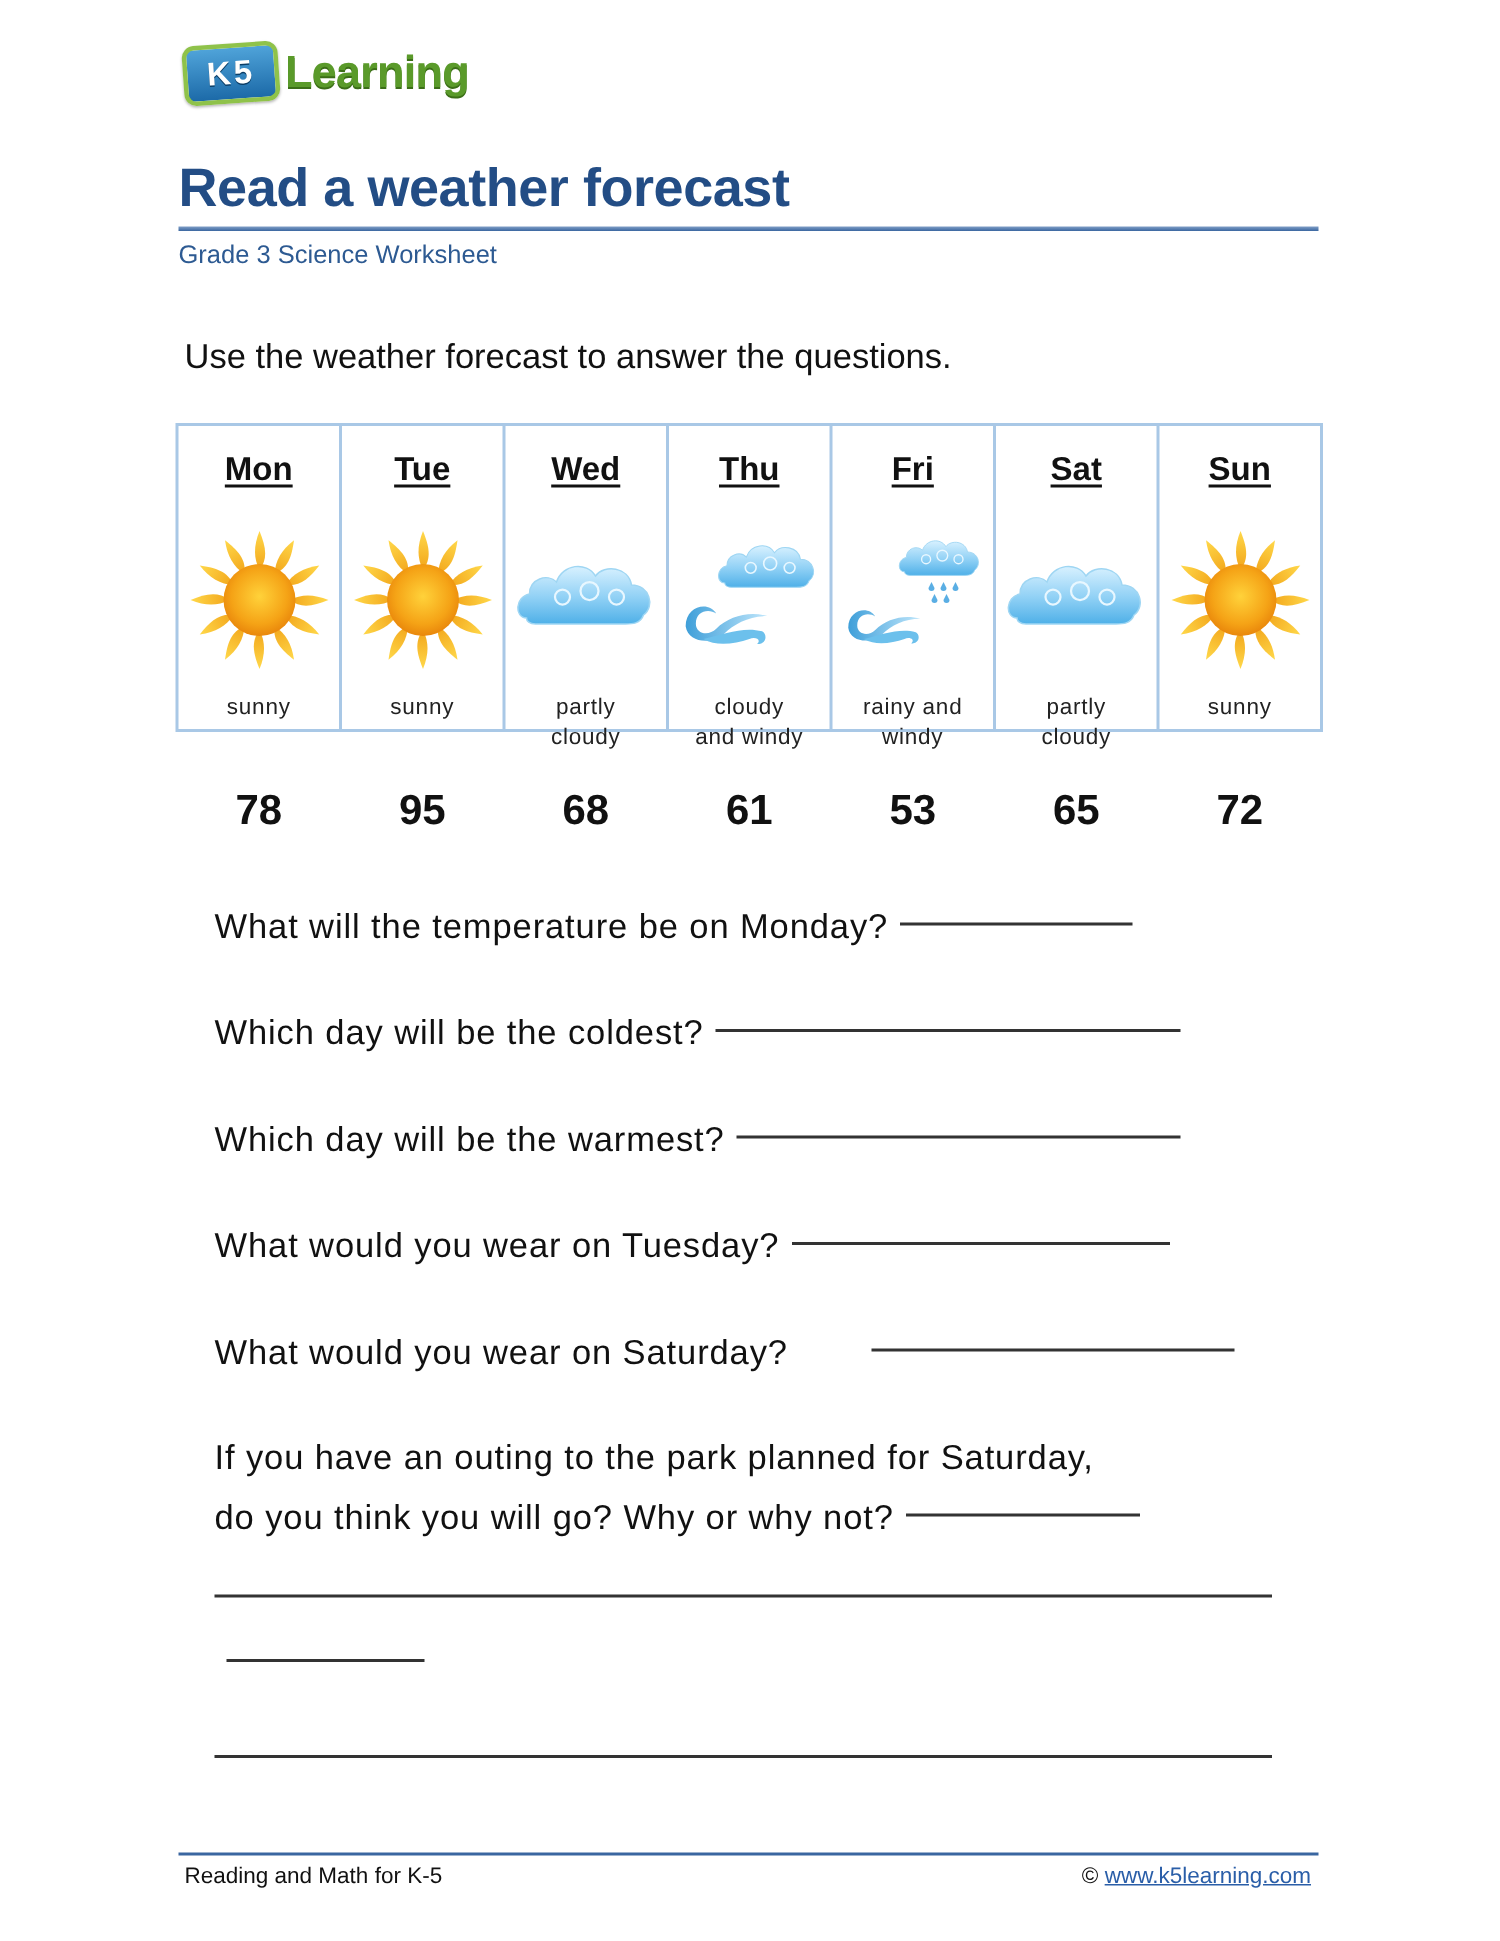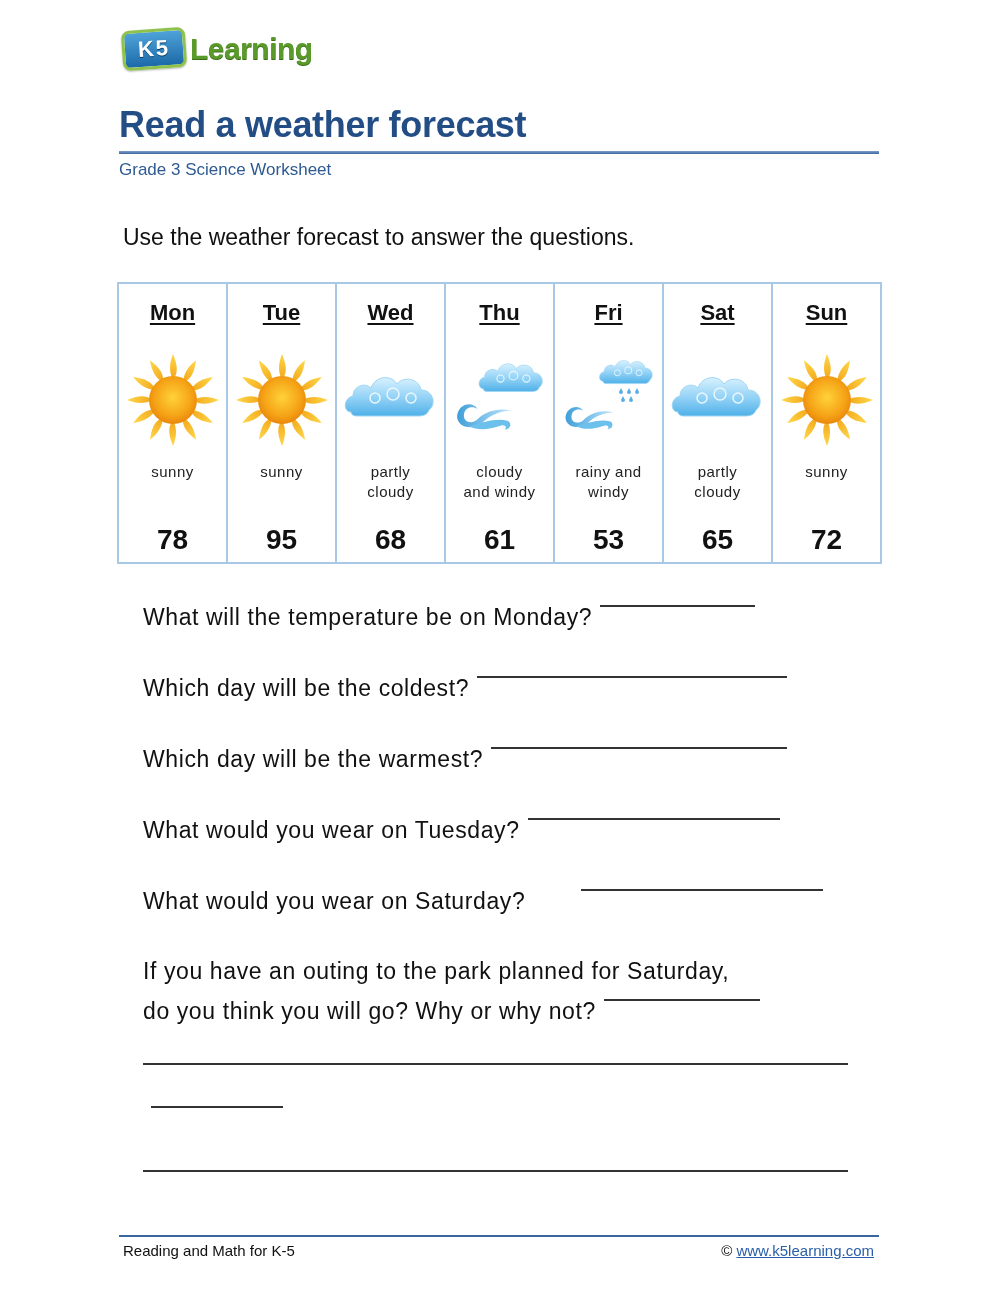--- a/index.html
+++ b/index.html
@@ -9,29 +9,29 @@
     .logo-badge { width: 58px; height: 34px; border-radius: 8px; background: linear-gradient(#4fa3d9, #1c6aa8); border: 3px solid #8fc24a; box-shadow: 0 1px 2px rgba(0,0,0,.3); display: flex; align-items: center; justify-content: center; transform: rotate(-4deg); }
     .logo-badge span { color: #fff; font-weight: bold; font-size: 22px; letter-spacing: 2px; text-shadow: 0 1px 0 #0b3d66; }
     .logo-word { font-family: "Liberation Sans", sans-serif; font-weight: bold; font-size: 30px; color: #5a9a2a; margin-left: 4px; letter-spacing: -0.5px; text-shadow: 0 1px 0 #3b6e17; position: relative; }
 
     .title { position: absolute; left: 119px; top: 104px; font-size: 36px; font-weight: bold; color: #234d85; letter-spacing: -0.3px; }
     .title-rule { position: absolute; left: 119px; top: 151px; width: 760px; height: 3px; background: linear-gradient(#7f9ec6, #3a66a0); }
     .subtitle { position: absolute; left: 119px; top: 160px; font-size: 17px; color: #2d5a92; }
 
     .instructions { position: absolute; left: 123px; top: 224px; font-size: 23px; color: #111; }
 
-    .forecast { position: absolute; left: 117px; top: 282px; width: 765px; height: 282px; border: 2px solid #a9c8e6; display: flex; box-sizing: border-box; }
+    .forecast { position: absolute; left: 117px; top: 282px; width: 765px; height: 206px; border: 2px solid #a9c8e6; display: flex; box-sizing: border-box; }
     .day { flex: 1; border-right: 2px solid #a9c8e6; position: relative; text-align: center; }
     .day:last-child { border-right: none; }
     .day-name { position: absolute; left: 0; right: 0; top: 16px; font-size: 22px; font-weight: bold; text-decoration: underline; text-underline-offset: 3px; }
     .day-icon { position: absolute; left: 50%; top: 66px; width: 100px; height: 100px; margin-left: -50px; }
     .day-desc { position: absolute; left: 0; right: 0; top: 178px; font-size: 15px; line-height: 20px; letter-spacing: 0.5px; color: #222; }
     .day-temp { position: absolute; left: 0; right: 0; top: 240px; font-size: 28px; font-weight: bold; }
 
-    .question { position: absolute; left: 143px; font-size: 23px; letter-spacing: 0.6px; color: #111; white-space: nowrap; display: flex; align-items: flex-start; }
+    .question { position: absolute; left: 143px; font-size: 23px; letter-spacing: 0.6px; color: #111; white-space: nowrap; display: flex; align-items: center; }
     .blank { display: inline-block; border-bottom: 2px solid #333; height: 1px; margin-left: 8px; margin-bottom: 4px; }
     .full-line { position: absolute; left: 143px; width: 705px; height: 0; border-bottom: 2px solid #333; }
 
     .footer-rule { position: absolute; left: 119px; top: 1235px; width: 760px; height: 2px; background: #3a66a0; }
     .footer-left { position: absolute; left: 123px; top: 1242px; font-size: 15px; color: #111; }
     .footer-right { position: absolute; right: 126px; top: 1242px; font-size: 15px; color: #111; }
     .footer-right a { color: #2a5ea8; text-decoration: underline; }
 
     .watermark { position: absolute; left: 260px; top: 360px; font-size: 120px; font-weight: bold; color: rgba(150,200,245,0.10); transform: rotate(60deg); transform-origin: left top; white-space: nowrap; pointer-events: none; }
   </style>

